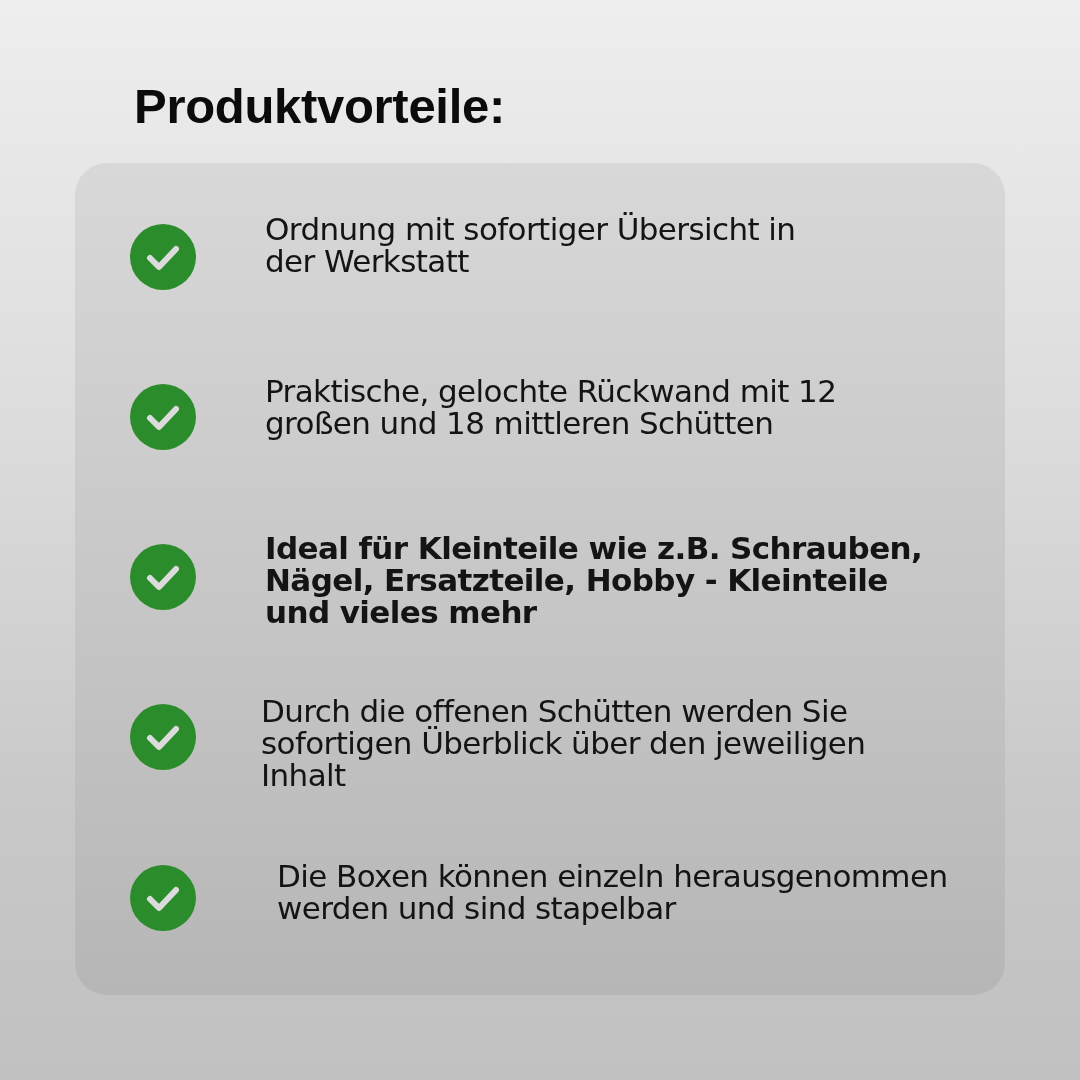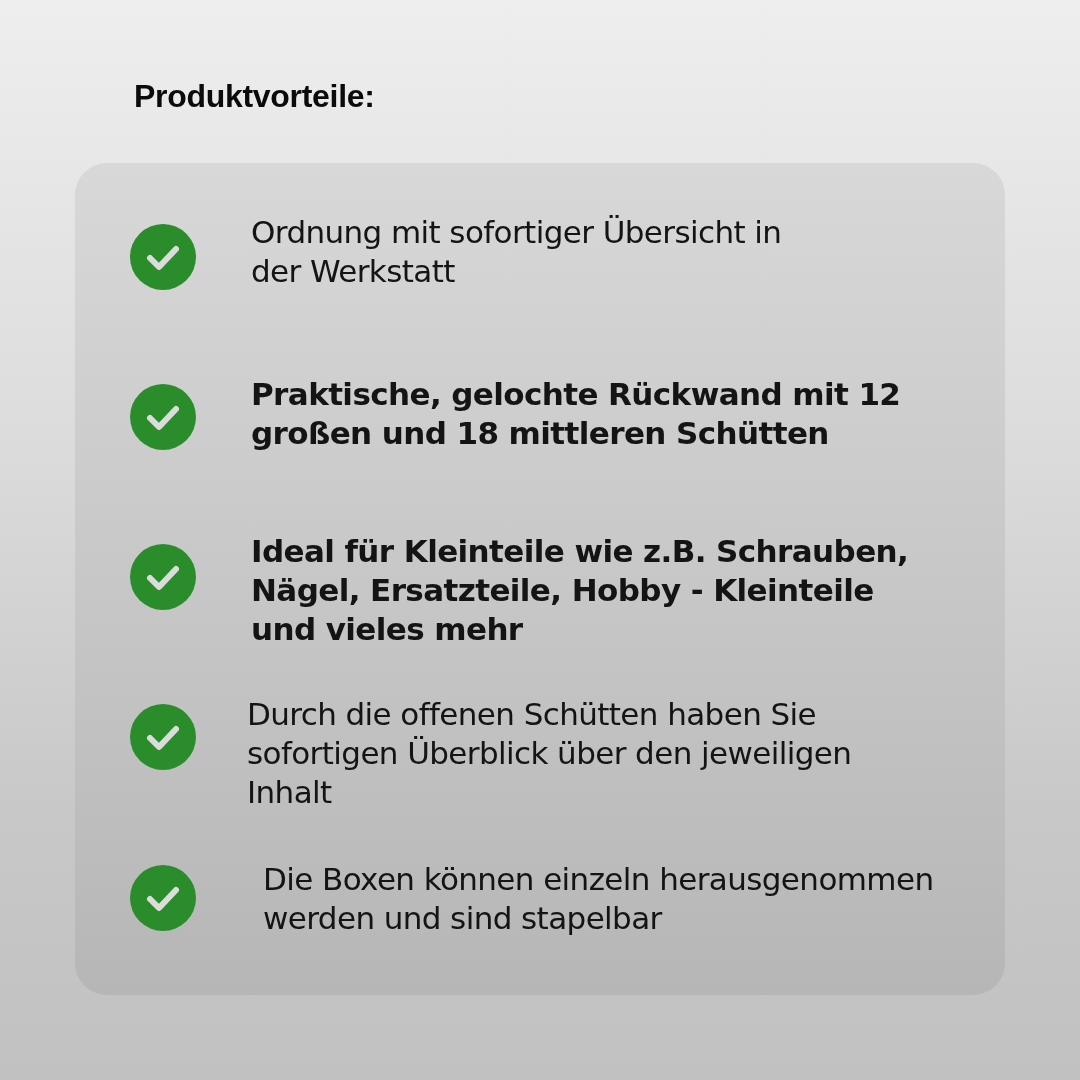--- a/index.html
+++ b/index.html
@@ -5,38 +5,39 @@
   html, body { margin: 0; padding: 0; }
   body {
     width: 1080px; height: 1080px; overflow: hidden; position: relative;
     background: linear-gradient(to bottom, #eeeeee 0%, #dcdcdc 40%, #c8c8c8 75%, #c1c1c1 100%);
     font-family: "DejaVu Sans", "Liberation Sans", sans-serif;
     color: #111;
   }
   .title {
     position: absolute; left: 134px; top: 78px;
     font-family: "Liberation Sans", sans-serif;
-    font-weight: bold; font-size: 32px; letter-spacing: -0.3px;
+    font-weight: bold; font-size: 49px; letter-spacing: -0.3px;
     color: #0b0b0b;
   }
   .card {
     position: absolute; left: 75px; top: 163px; width: 930px; height: 832px;
     border-radius: 32px;
     background: linear-gradient(to bottom, #d8d8d8 0%, #c9c9c9 45%, #b6b6b6 100%);
   }
   .row { position: absolute; left: 0; width: 930px; }
   .check {
     position: absolute; left: 55px; width: 66px; height: 66px; border-radius: 50%;
     background: #2a8c2a;
   }
   .check svg { position: absolute; left: 0; top: 0; }
   .text {
     position: absolute; font-family: "DejaVu Sans", sans-serif;
-    font-size: 31px; line-height: 39px; color: #141414; white-space: pre-line;
+    font-size: 31px; line-height: 32px; color: #141414; white-space: pre-line;
     letter-spacing: -0.6px;
+    margin-left: 14px;
   }
 </style>
 </head>
 <body>
 
 <div class="title">Produktvorteile:</div>
 
 <div class="card">
 
   <div class="row" style="top:0;">
@@ -48,42 +49,42 @@
     <div class="text" style="left:176px; top:50px;">Ordnung mit sofortiger Übersicht in
 der Werkstatt</div>
   </div>
 
   <div class="row" style="top:0;">
     <div class="check" style="top:221px;">
       <svg width="66" height="66" viewBox="0 0 66 66">
           <path d="M20 34 L29 43 L46 25" fill="none" stroke="#dcdcdc" stroke-width="6" stroke-linecap="round" stroke-linejoin="round"></path>
         </svg>
     </div>
-    <div class="text" style="left:176px; top:212px;font-weight:bold;">Praktische, gelochte Rückwand mit 12
+    <div class="text" style="left:176px; top:212px;">Praktische, gelochte Rückwand mit 12
 großen und 18 mittleren Schütten</div>
   </div>
 
   <div class="row" style="top:0;">
     <div class="check" style="top:381px;">
       <svg width="66" height="66" viewBox="0 0 66 66">
           <path d="M20 34 L29 43 L46 25" fill="none" stroke="#dcdcdc" stroke-width="6" stroke-linecap="round" stroke-linejoin="round"></path>
         </svg>
     </div>
     <div class="text" style="left:176px; top:369px;font-weight:bold;">Ideal für Kleinteile wie z.B. Schrauben,
 Nägel, Ersatzteile, Hobby - Kleinteile
 und vieles mehr</div>
   </div>
 
   <div class="row" style="top:0;">
     <div class="check" style="top:541px;">
       <svg width="66" height="66" viewBox="0 0 66 66">
           <path d="M20 34 L29 43 L46 25" fill="none" stroke="#dcdcdc" stroke-width="6" stroke-linecap="round" stroke-linejoin="round"></path>
         </svg>
     </div>
-    <div class="text" style="left:172px; top:532px;">Durch die offenen Schütten haben Sie
+    <div class="text" style="left:172px; top:532px;">Durch die offenen Schütten werden Sie
 sofortigen Überblick über den jeweiligen
 Inhalt</div>
   </div>
 
   <div class="row" style="top:0;">
     <div class="check" style="top:702px;">
       <svg width="66" height="66" viewBox="0 0 66 66">
           <path d="M20 34 L29 43 L46 25" fill="none" stroke="#dcdcdc" stroke-width="6" stroke-linecap="round" stroke-linejoin="round"></path>
         </svg>
     </div>

